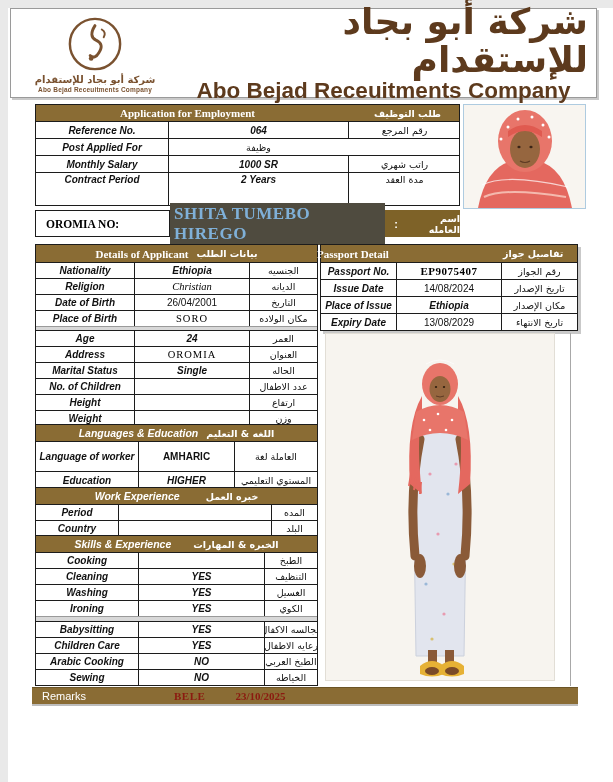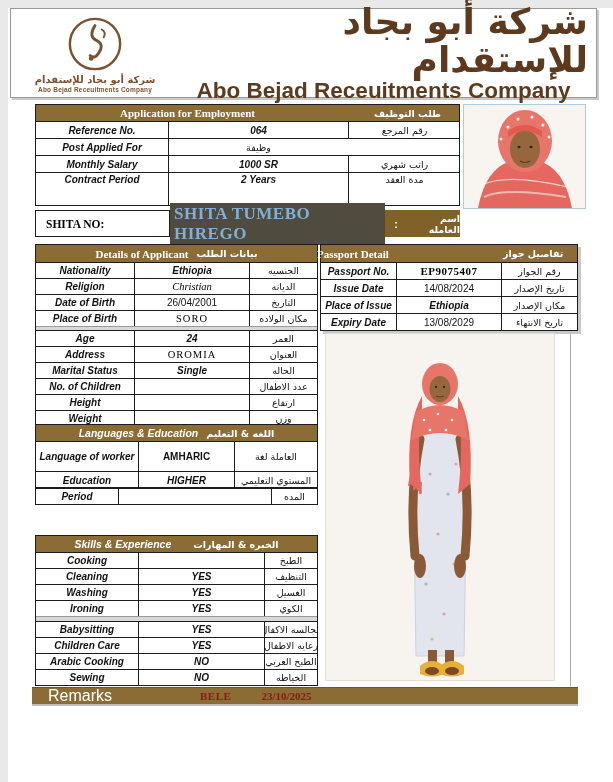--- a/index.html
+++ b/index.html
@@ -81,21 +81,21 @@
 
   
   .skills{left:35px;top:535px;width:283px;}
   .skills .thead{height:16px;gap:22px;}
   .skills .trow{grid-template-columns:102px 126px 53px;height:16px;}
   .skills .sep{height:4px;}
 
   
   .remarks{position:absolute;left:32px;top:687px;width:546px;height:16px;background:#8a6c34;
            display:flex;align-items:center;box-shadow:0 2px 0 #bdbdbd;border-top:1px solid #6b5426;}
-  .remarks .r-lbl{color:#fff;font-size:16px;padding-left:16px;}
+  .remarks .r-lbl{color:#fff;font-size:11px;padding-left:10px;}
   .remarks .r-name{color:#8b1a10;font-family:"Liberation Serif",serif;font-weight:bold;font-size:11px;margin-left:88px;letter-spacing:.5px;}
   .remarks .r-date{color:#8b1a10;font-family:"Liberation Serif",serif;font-weight:bold;font-size:11px;margin-left:30px;}
 
   
   .portrait{position:absolute;left:463px;top:104px;width:123px;height:105px;border:1px solid #aecbe0;
             background:#f8f5f0;box-sizing:border-box;}
   .fullbody{position:absolute;left:325px;top:333px;width:230px;height:348px;background:#f7f4ef;
             border:1px solid #e2ded6;box-sizing:border-box;}
   .vline{position:absolute;left:570px;top:333px;width:1px;height:353px;background:#a8a8a8;}
 </style>
@@ -163,21 +163,21 @@
       <circle cx="85" cy="32" r="1.5" fill="#fff"></circle>
         <circle cx="37" cy="34" r="1.5" fill="#fff"></circle>
       <ellipse cx="61" cy="44" rx="15" ry="19" fill="#96663f"></ellipse>
       <path d="M44 32 Q61 20 78 32 L78 26 Q61 14 44 26 Z" fill="#e05a50"></path>
       <ellipse cx="55" cy="42" rx="1.6" ry="1.2" fill="#3a2417"></ellipse>
       <ellipse cx="67" cy="42" rx="1.6" ry="1.2" fill="#3a2417"></ellipse>
       <path d="M56 56 q5 3 10 0" stroke="#5d3a24" stroke-width="1.2" fill="none"></path>
     </svg>
   </div>
 
-  <div class="phone-label">SHITA NO:</div>
+  <div class="phone-label">OROMIA NO:</div>
   <div class="name-bar">
     <span class="worker-name">SHITA TUMEBO HIREGO</span>
     <span class="name-colon">:</span>
     <span class="name-ar">اسم العامله</span>
   </div>
 
   <div class="tbl det">
     <div class="thead">
       <span class="h-en">Details of Applicant</span>
       <span class="h-ar">بيانات الطلب</span>
@@ -273,24 +273,33 @@
       <div class="cell ar">العاملة لغة</div>
     </div>
     <div class="trow short">
       <div class="cell lbl">Education</div>
       <div class="cell v-bi">HIGHER</div>
       <div class="cell ar">المستوي التعليمي</div>
     </div>
   </div>
 
   <div class="tbl work">
+    <div class="thead">
+      <span class="h-en it">Work Experience</span>
+      <span class="h-ar">خبره العمل</span>
+    </div>
     <div class="trow">
       <div class="cell lbl">Period</div>
       <div class="cell v-r"></div>
       <div class="cell ar">المده</div>
+    </div>
+    <div class="trow">
+      <div class="cell lbl">Country</div>
+      <div class="cell v-r"></div>
+      <div class="cell ar">البلد</div>
     </div>
   </div>
 
   <div class="tbl skills">
     <div class="thead">
       <span class="h-en it">Skills &amp; Experience</span>
       <span class="h-ar">الخبره &amp; المهارات</span>
     </div>
     <div class="trow">
       <div class="cell lbl">Cooking</div>

